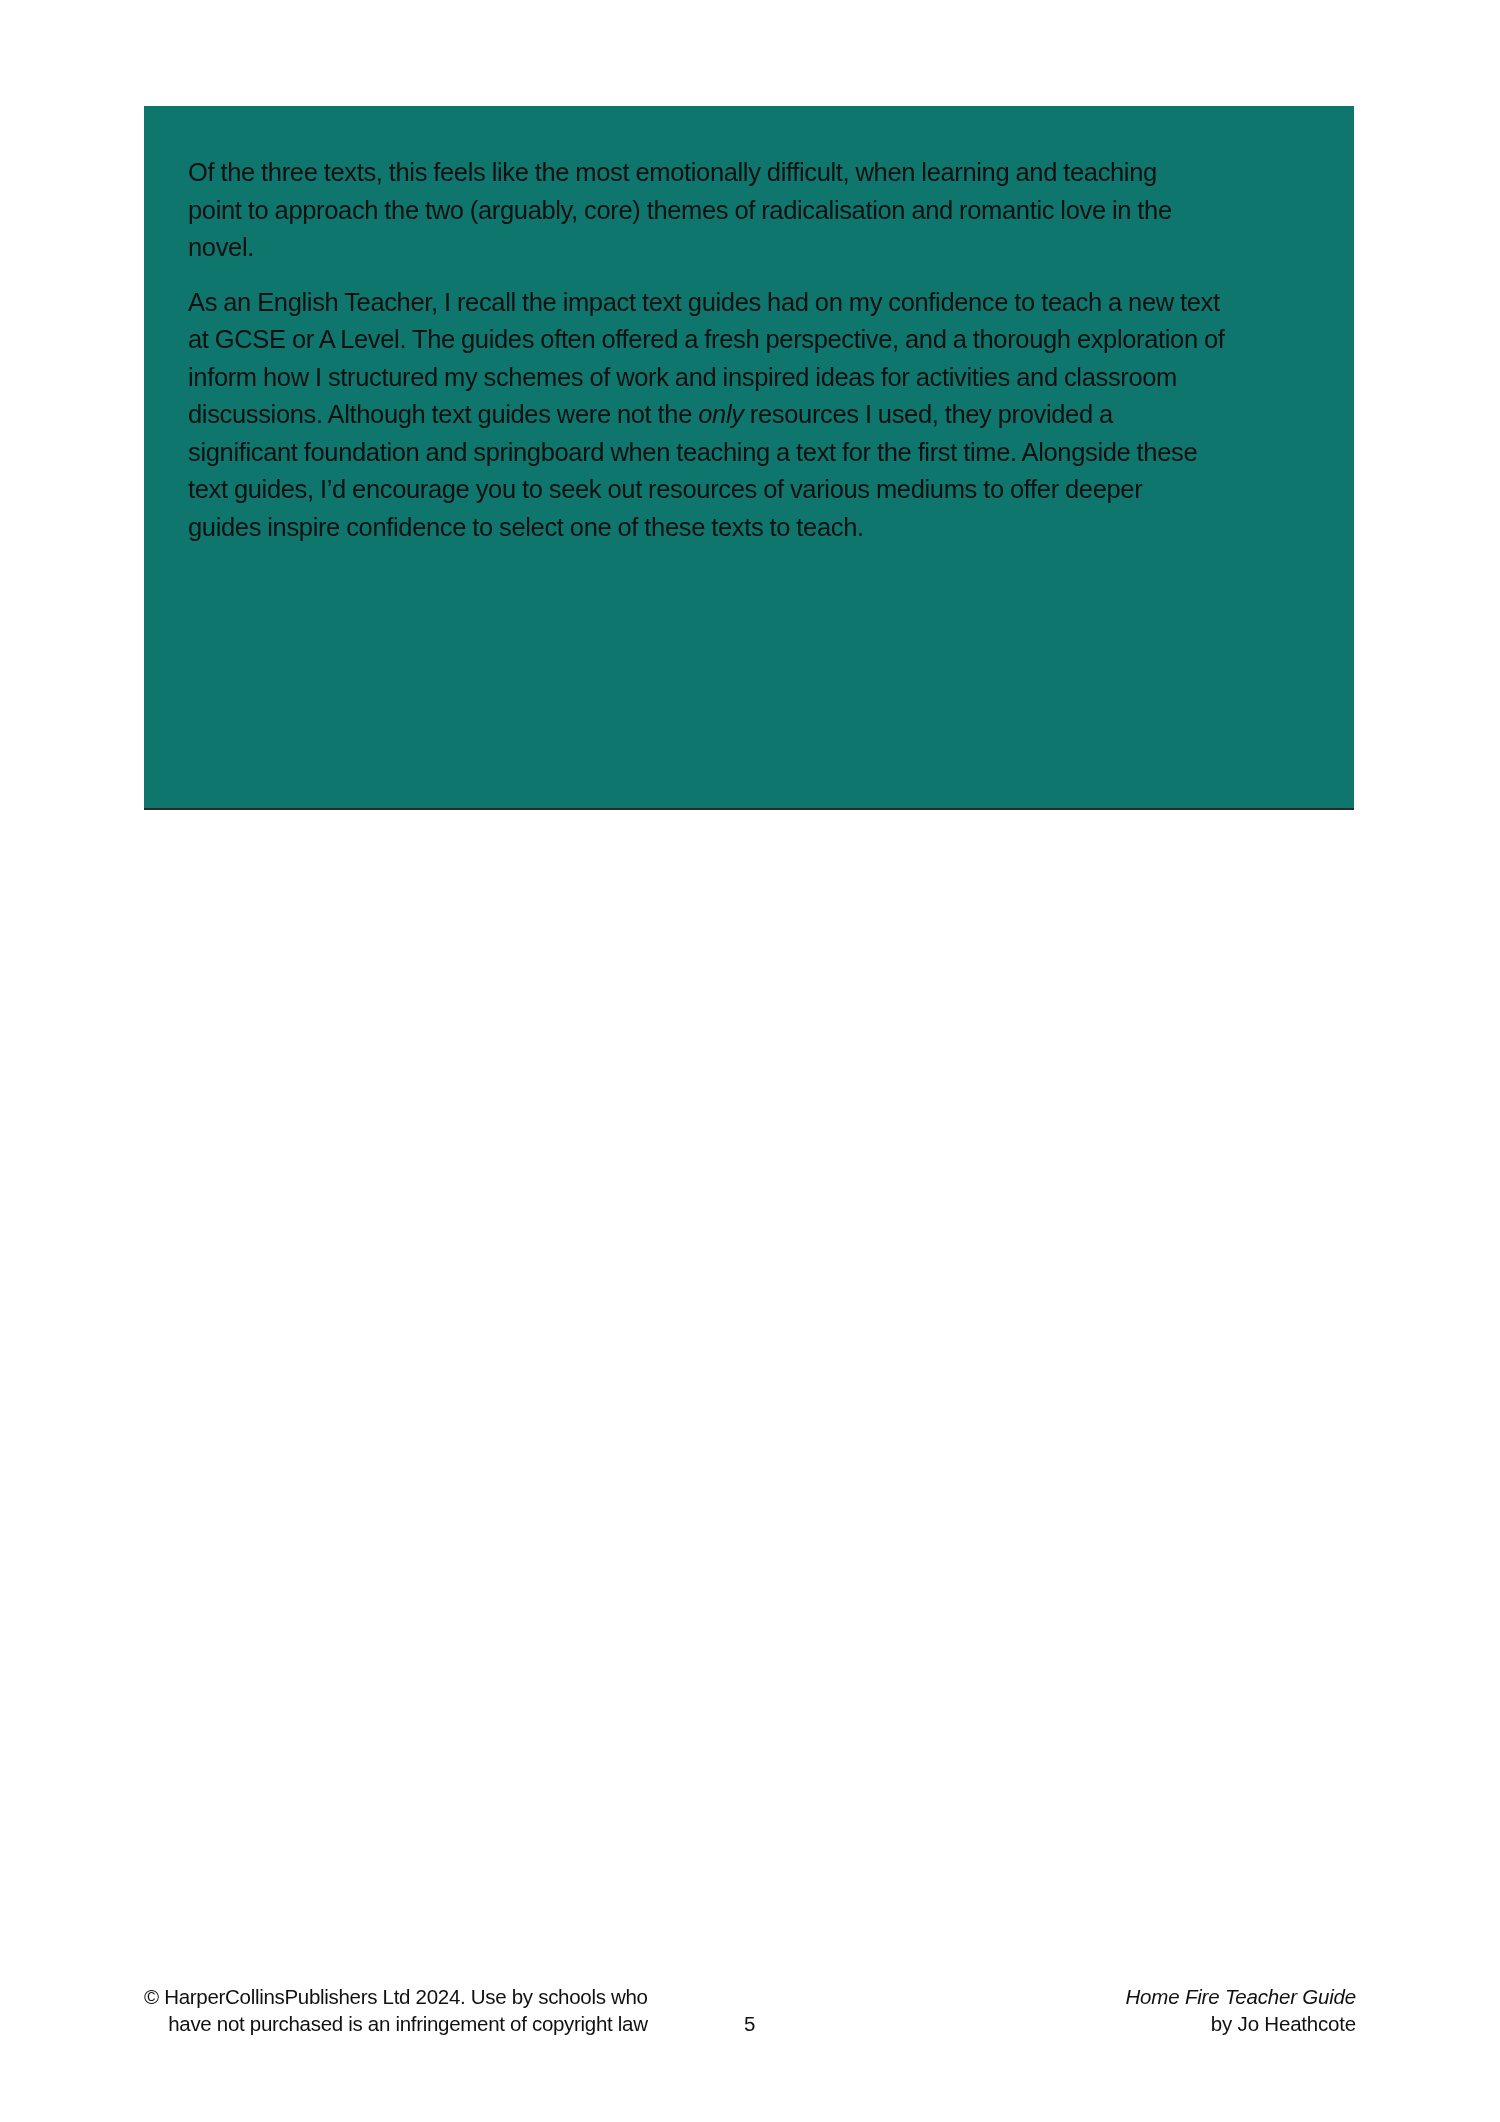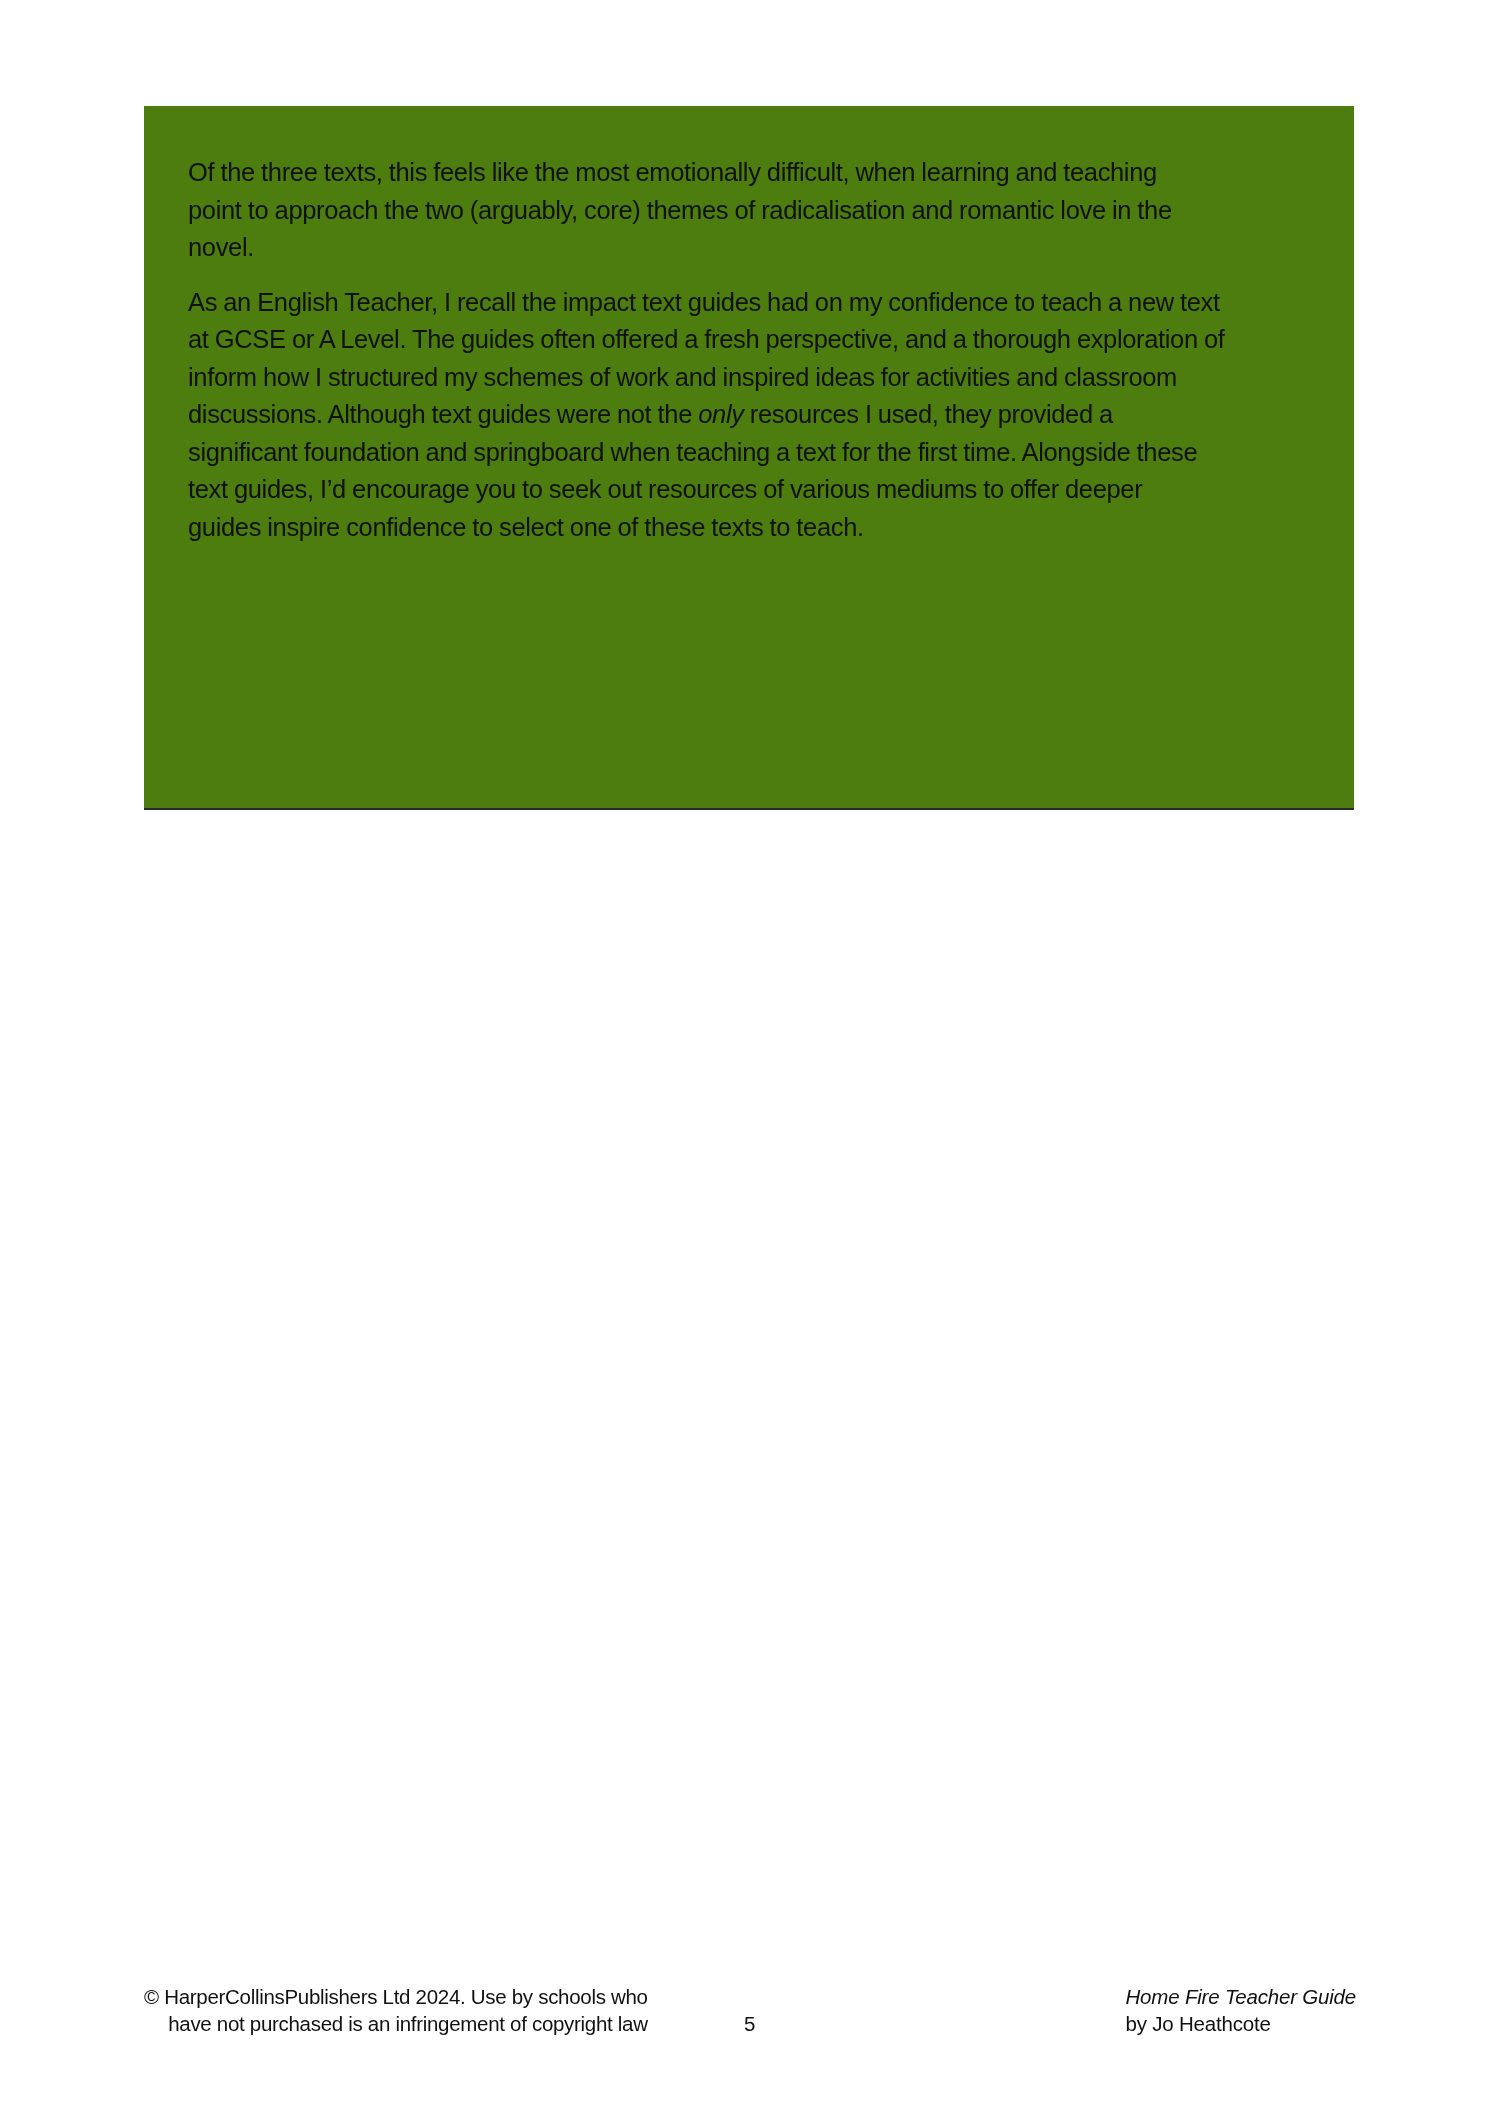--- a/index.html
+++ b/index.html
@@ -1,38 +1,38 @@
 <!DOCTYPE html>
 <html><head>
   <meta charset="utf-8">
   <style>
     html, body { margin: 0; padding: 0; background: #ffffff; }
     body { width: 1500px; height: 2122px; position: relative; overflow: hidden;
       font-family: "Liberation Sans", "DejaVu Sans", sans-serif; color: #111111; }
     .callout {
       position: absolute; left: 144px; top: 106px; width: 1210px; height: 704px;
-      background: #4d7c0f; border-bottom: 2px solid #2a2a2a; box-sizing: border-box;
+      background: #0f766e; border-bottom: 2px solid #2a2a2a; box-sizing: border-box;
       padding: 48px 44px 0 44px;
     }
     .para {
       margin: 0 0 17px 0; font-size: 25.5px; line-height: 37.5px; letter-spacing: -0.35px;
       word-spacing: -0.5px;
     }
     .para .line { display: block; white-space: nowrap; }
     .sig { font-style: italic; font-size: 25.5px; line-height: 37.5px; margin: 0; letter-spacing: -0.35px; }
     em { font-style: italic; margin-top: 32px; }
     .footer-left {
       position: absolute; left: 144px; top: 1983px; font-size: 20.5px; line-height: 27px;
       letter-spacing: -0.3px;
     }
     .footer-left .line { display: block; white-space: nowrap; text-align: right; }
     .page-num { position: absolute; left: 744px; top: 2010px; font-size: 20.5px; line-height: 27px; }
     .footer-right {
       position: absolute; right: 144px; top: 1983px; font-size: 20.5px; line-height: 27px;
-      letter-spacing: -0.2px;
+      text-align: right; letter-spacing: -0.2px;
     }
     .footer-right .title { font-style: italic; display: block; }
     .footer-right .author { display: block; }
   </style>
 </head>
 <body>
 
 <div class="callout">
   <p class="para">
     <span class="line">Of the three texts, this feels like the most emotionally difficult, when learning and teaching</span>

